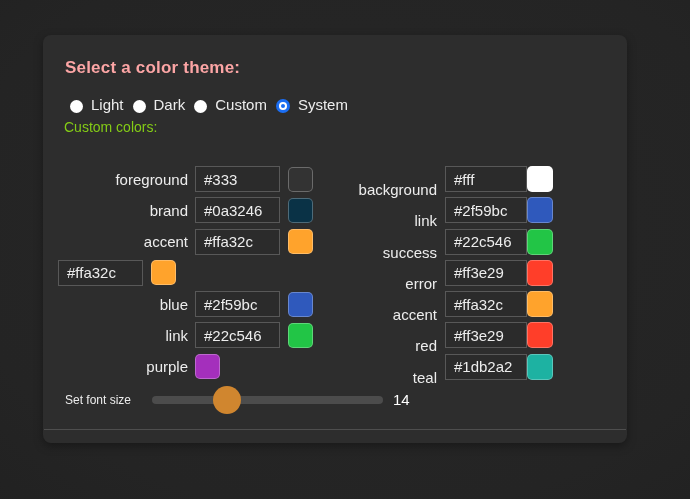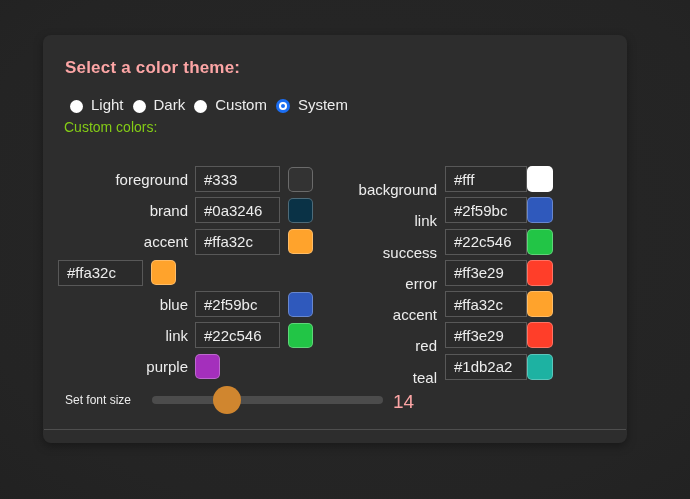--- a/index.html
+++ b/index.html
@@ -66,21 +66,21 @@
     position: absolute; left: 22px; top: 7px; font-size: 12px; color: #ededed;
   }
   .track {
     position: absolute; left: 109px; top: 10px; width: 231px; height: 8px;
     background: #4c4c4c; border-radius: 4px; cursor: pointer;
   }
   .thumb {
     position: absolute; top: -10px; width: 28px; height: 28px; border-radius: 50%;
     background: #d0862f; cursor: grab;
   }
-  .slider-value { position: absolute; left: 350px; top: 5px; font-size: 19px; color: #fca5a5; }
+  .slider-value { position: absolute; left: 350px; top: 5px; font-size: 15px; color: #ffffff; }
   .divider { position: absolute; left: 1px; right: 1px; top: 394px; height: 1px; background: #4e4e4e; }
 </style>
 </head>
 <body>
 
 <div class="panel">
   <div class="heading">Select a color theme:</div>
 
   <div class="radio-row" id="theme-options">
       <span class="radio-item">

